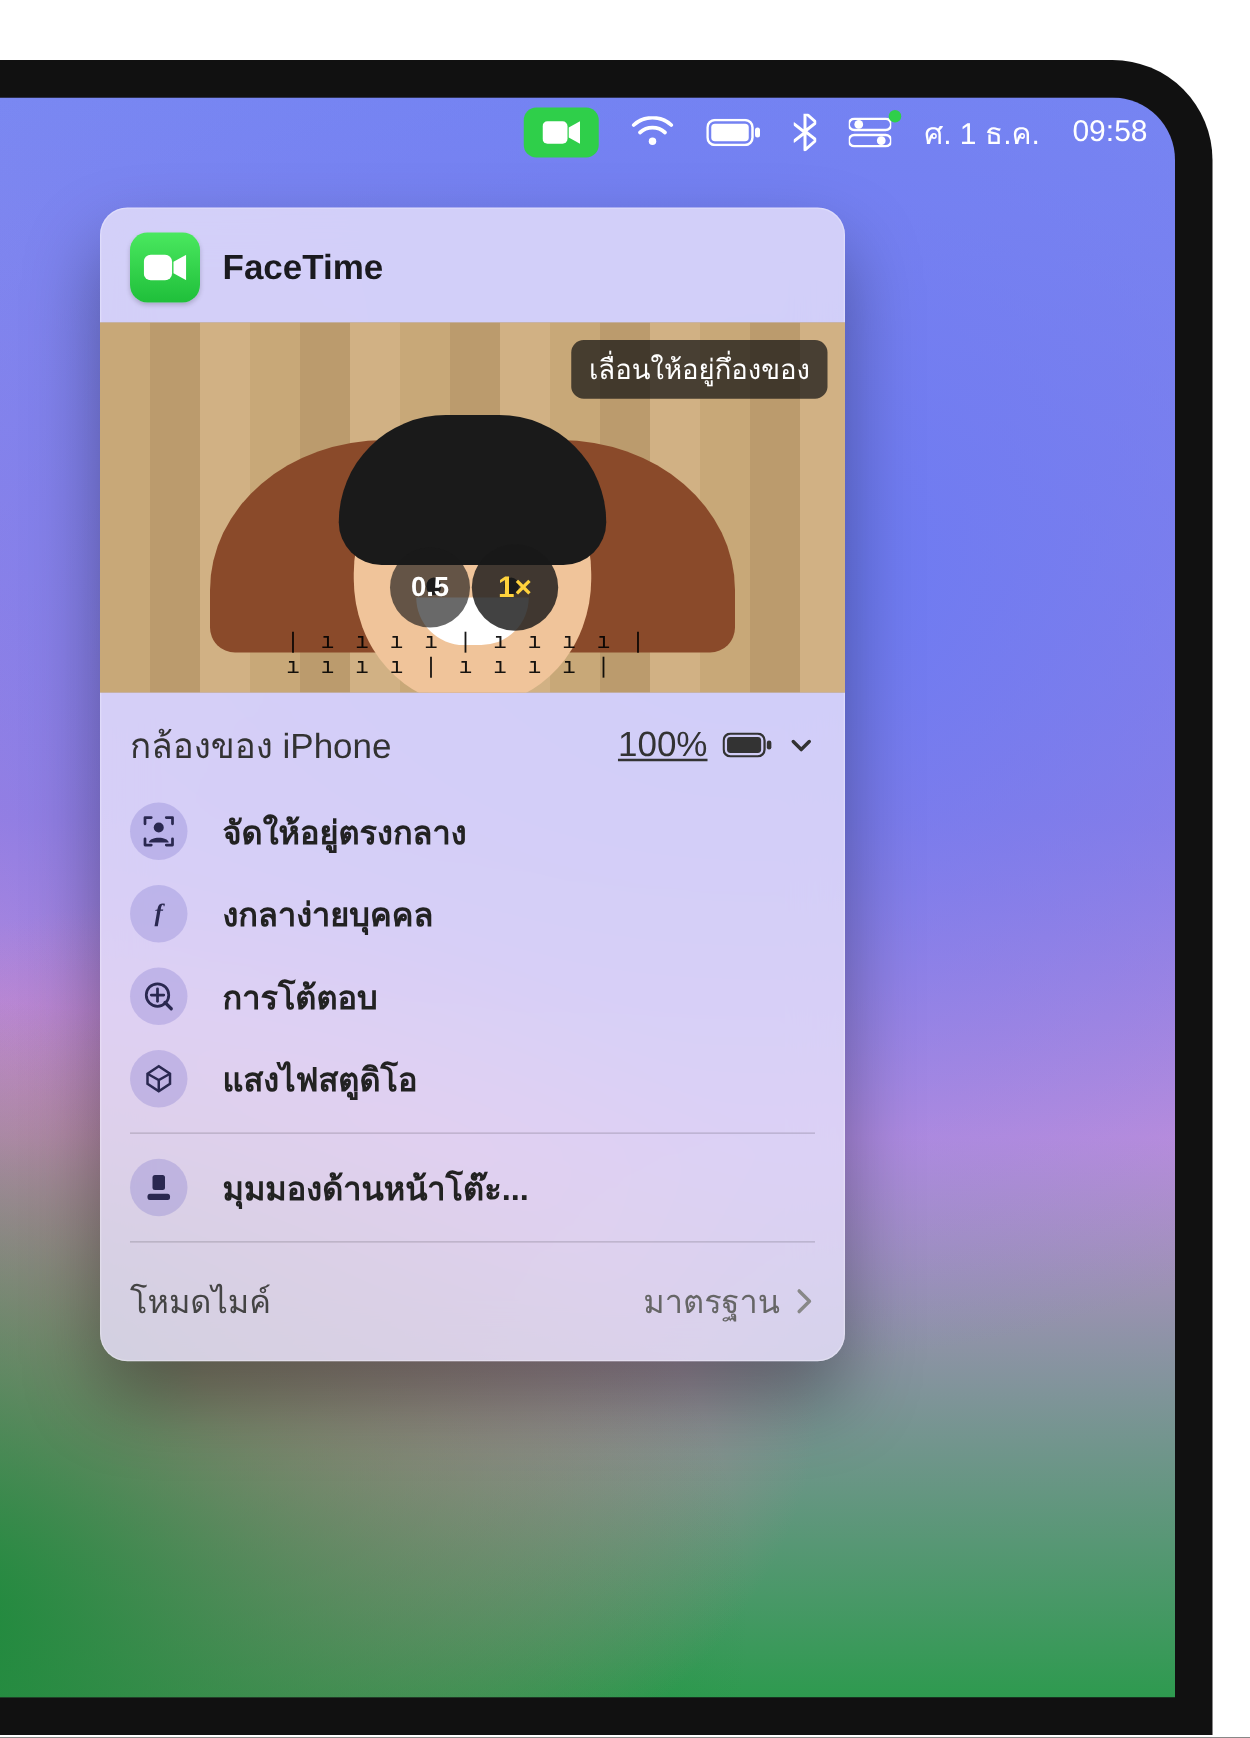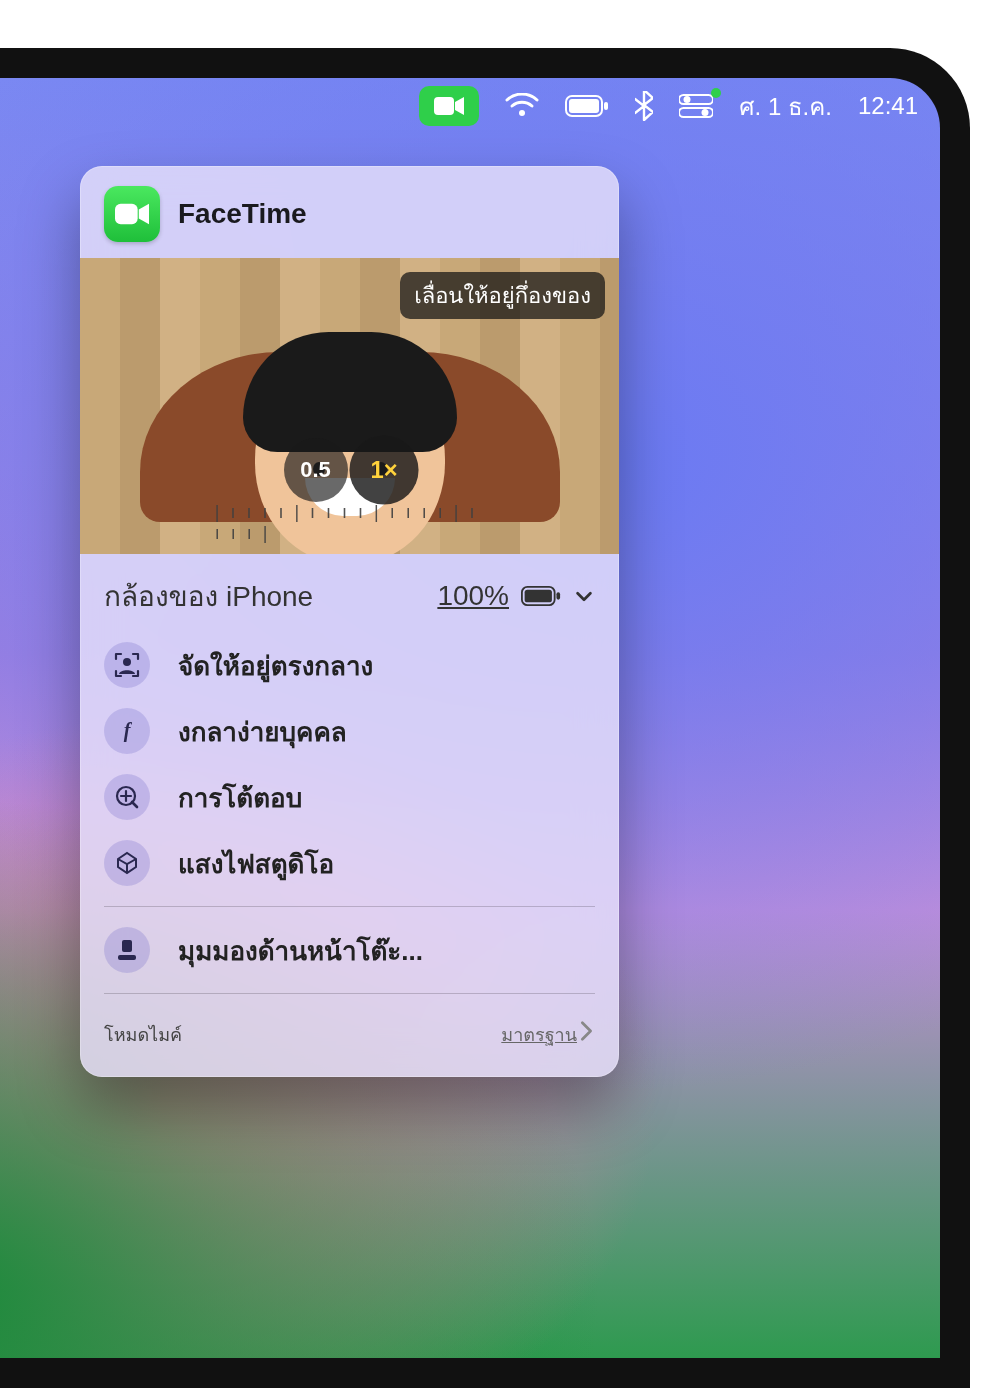--- a/index.html
+++ b/index.html
@@ -68,21 +68,21 @@
     width:10px; height:10px;
     border-radius:50%;
     background:#2fcf4a;
   }
 
   
   .panel {
     position: absolute;
     top: 88px;
     left: 250px;
-    width: 539px;
+    width: 596px;
     background: rgba(230, 225, 250, 0.82);
     backdrop-filter: blur(20px);
     border-radius: 22px;
     box-shadow: 0 30px 60px rgba(0,0,0,0.35), 0 0 0 1px rgba(255,255,255,0.25) inset;
     overflow: hidden;
   }
   .panel-header {
     display:flex;
     align-items:center;
     gap:18px;
@@ -154,22 +154,22 @@
   .zoom-btn{
     width:64px;height:64px;border-radius:50%;
     background: rgba(25,25,25,0.65);
     color:#fff; font-weight:700; font-size:22px;
     display:flex;align-items:center;justify-content:center;
     margin: 0 2px;
   }
   .zoom-btn.active{ color:#ffd23c; background: rgba(25,25,25,0.82); transform:scale(1.08); }
   .ticks{
     position:absolute; bottom:10px; left:50%; transform:translateX(-50%);
-    color:#404040; letter-spacing:3px; font-size:18px; opacity:0.9;
-    font-family: Liberation Sans, sans-serif;
+    color:#000000; letter-spacing:3px; font-size:18px; opacity:0.9;
+    font-family: Liberation Mono, monospace;
   }
 
   .panel-body{ padding: 12px 24px 6px 24px; color:#222; }
   .source-row{
     display:flex; align-items:center; justify-content:space-between;
     padding: 8px 0 14px;
     font-size:28px;
     color:#333;
   }
   .source-right{ display:flex; align-items:center; gap:12px; color:#333;text-decoration:underline; }
@@ -184,24 +184,24 @@
     width:46px; height:46px; border-radius:50%;
     background: rgba(120,110,200,0.28);
     display:flex; align-items:center; justify-content:center;
     color:#2a2850;
   }
   .sep{ height:1px; background: rgba(0,0,0,0.18); margin: 10px 0; }
 
   .mic-row{
     display:flex; align-items:center; justify-content:space-between;
     padding: 16px 0 22px;
-    font-size:18px;
+    font-size:26px;
     color:#444;
   }
-  .mic-right{ display:flex; color:#666;text-decoration:underline; }
+  .mic-right{ display:flex; align-items:center; gap:10px; color:#666; }
 
   svg{ display:block; }
 </style>
 </head>
 <body>
 
 <div class="device-frame">
   <div class="screen">
 
     <div class="menubar">
@@ -232,21 +232,21 @@
       </div>
       <div class="mb-item cc-dot">
         <svg width="34" height="24" viewBox="0 0 34 24">
           <rect x="0" y="1" width="34" height="9" rx="4.5" fill="none" stroke="#fff" stroke-width="2"></rect>
           <circle cx="8" cy="5.5" r="3.5" fill="#fff"></circle>
           <rect x="0" y="14" width="34" height="9" rx="4.5" fill="none" stroke="#fff" stroke-width="2"></rect>
           <circle cx="26" cy="18.5" r="3.5" fill="#fff"></circle>
         </svg>
       </div>
       <div class="mb-item">ศ. 1 ธ.ค.</div>
-      <div class="mb-item">12:41</div>
+      <div class="mb-item">09:58</div>
     </div>
 
     <div class="panel">
 
       <div class="panel-header">
         <div class="ft-appicon">
           <svg width="34" height="26" viewBox="0 0 30 22">
             <rect x="0" y="2" width="20" height="18" rx="5" fill="#fff"></rect>
             <path d="M21 7 L30 2 V20 L21 15 Z" fill="#fff"></path>
           </svg>

